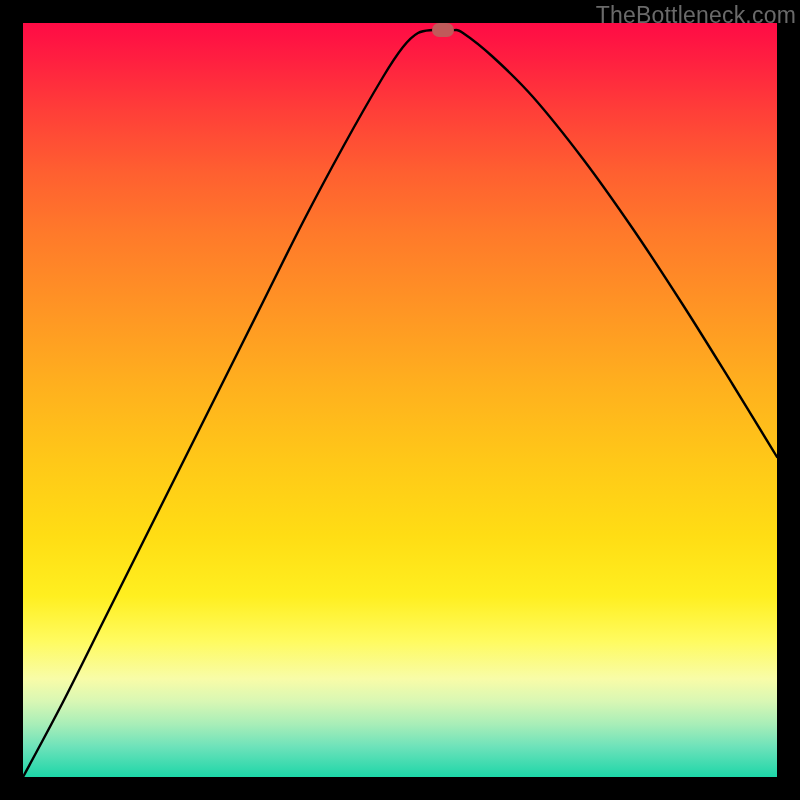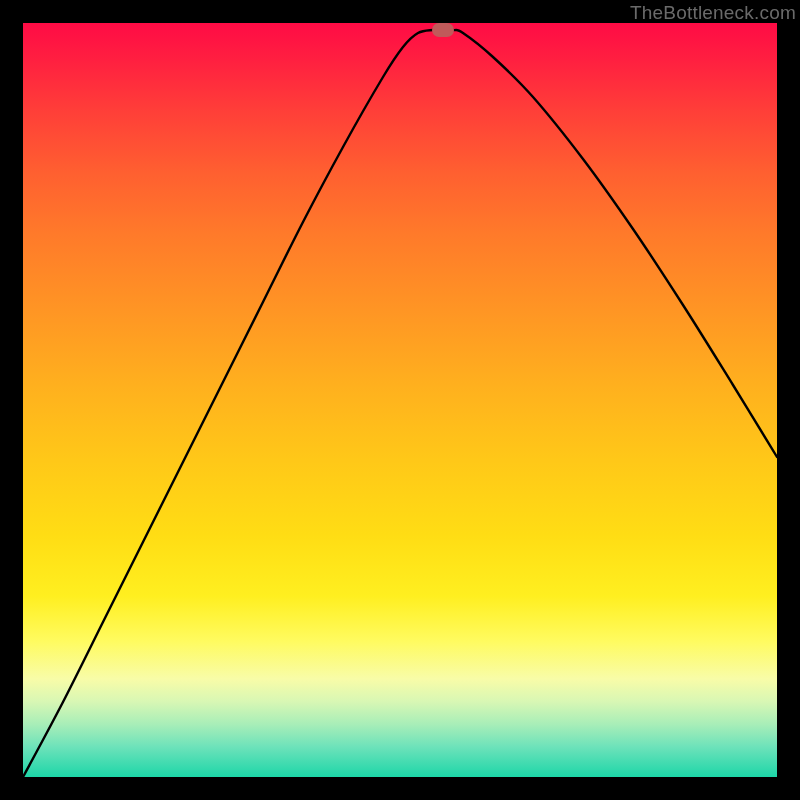--- a/index.html
+++ b/index.html
@@ -58,21 +58,21 @@
     height: 14px;
     background: #c05a5a;
     border-radius: 7px;
     transform: translate(-50%, -50%);
   }
   .watermark {
     position: absolute;
     right: 4px;
     top: 2px;
     font-family: Arial, Helvetica, sans-serif;
-    font-size: 19px;
+    font-size: 23px;
     font-weight: 500;
     color: #6a6a6a;
     letter-spacing: 0.2px;
   }
 </style>
 </head>
 <body>
 
 <div class="frame">
   <div class="plot">

